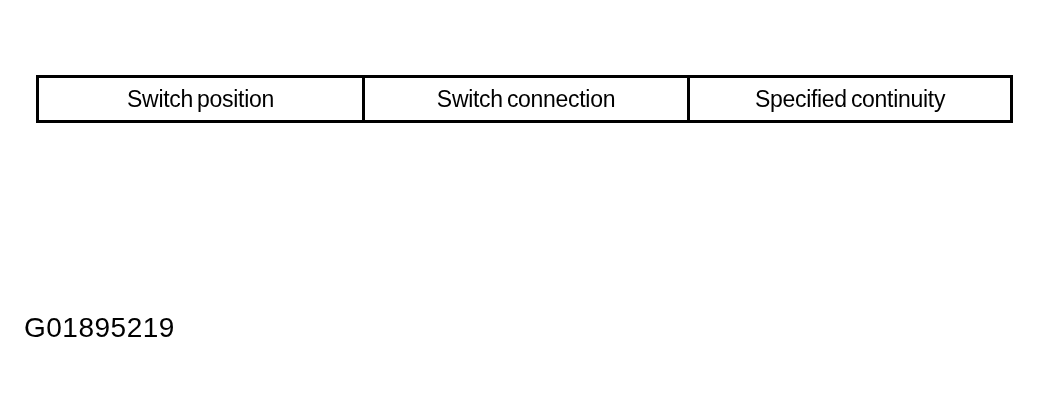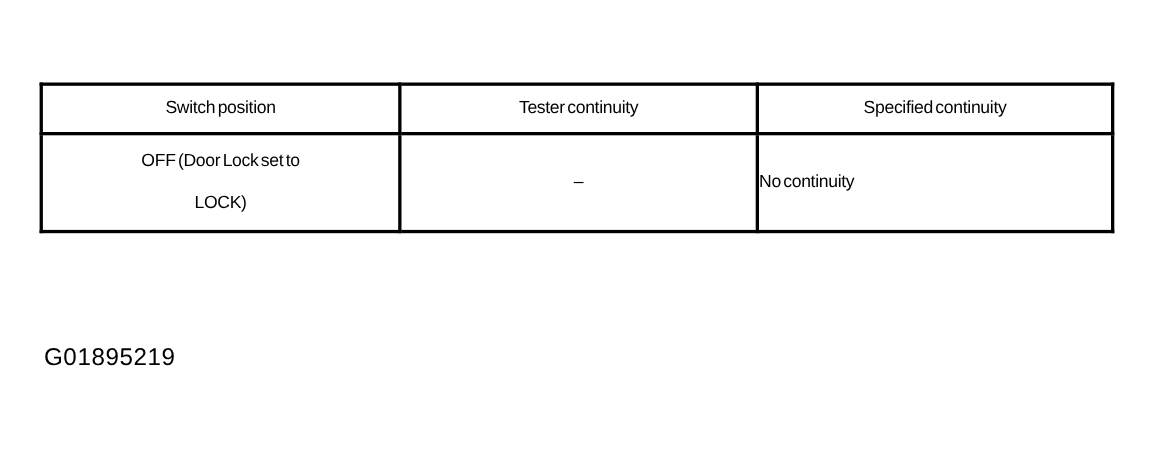--- a/index.html
+++ b/index.html
@@ -19,21 +19,21 @@
     background: #ffffff;
     overflow: hidden;
   }
   table.spec-table {
     position: absolute;
     left: 36px;
     top: 75px;
     border-collapse: collapse;
     table-layout: fixed;
     width: 974px;
-    font-size: 16px;
+    font-size: 23px;
     letter-spacing: -0.3px;
     word-spacing: -2px;
   }
   table.spec-table col.c1 { width: 326px; }
   table.spec-table col.c2 { width: 325px; }
   table.spec-table col.c3 { width: 323px; }
   table.spec-table th,
   table.spec-table td {
     border: 3px solid #000000;
     padding: 0;
@@ -53,47 +53,41 @@
   }
   td.cell-tester {
     text-align: center;
   }
   td.cell-condition {
     text-align: left;
     padding-left: 10px;
   }
   .figure-id {
     position: absolute;
-    left: 40px;
+    left: 24px;
     top: 312px;
-    font-size: 22px;
+    font-size: 28px;
     letter-spacing: 0.5px;
   }
 </style>
 </head>
 <body>
 
 <div class="page">
 
   <table class="spec-table">
     <colgroup>
       <col class="c1">
       <col class="c2">
       <col class="c3">
     </colgroup>
     <tbody>
       <tr class="header-row">
         <th>Switch position</th>
-        <th>Tester continuity</th>
+        <th>Switch connection</th>
         <th>Specified continuity</th>
-      </tr>
-      <tr class="data-row-1">
-        <td class="cell-switch">OFF (Door Lock set to
-LOCK)</td>
-        <td class="cell-tester">–</td>
-        <td class="cell-condition">No continuity</td>
       </tr>
     </tbody>
   </table>
 
   <div class="figure-id">G01895219</div>
 
 </div>
 
 </body></html>

